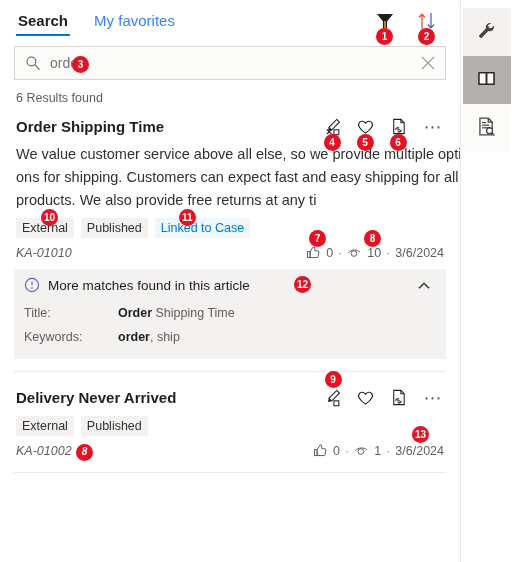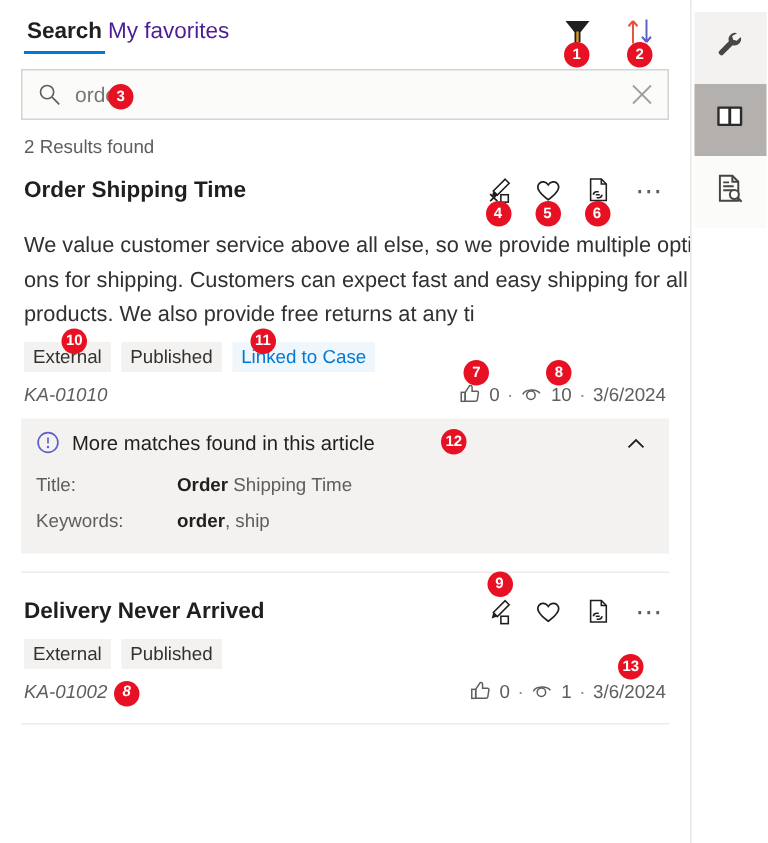--- a/index.html
+++ b/index.html
@@ -19,26 +19,27 @@
     position: relative;
     background: #fff;
     overflow: hidden;
   }
 
   
   .tabbar {
     display: flex; align-items: flex-end;
     height: 36px;
     padding: 0 0 0 16px;
+    gap: 22px;
   }
   .tab {
     font-size: 15px;
     line-height: 18px;
     padding: 0 2px 6px 2px;
-    color: #4c1d95;
+    color: #3b82f6;
     cursor: pointer;
     position: relative;
     white-space: nowrap;
   }
   .tab.active { color: #201f1e; font-weight: bold; }
   .tab.active::after {
     content: "";
     position: absolute;
     left: 0; right: 0; bottom: 0;
     height: 2px;
@@ -102,21 +103,21 @@
   .card-icon { width: 19px; height: 19px; cursor: pointer; position: relative; display:block;}
   .ellipsis {
     font-size: 18px; letter-spacing: 2.5px; color: #605e5c;
     cursor: pointer; line-height: 14px; user-select: none; padding-left: 2px;
   }
 
   .snippet {
     font-size: 14.5px;
     line-height: 23px;
     color: #323130;
-    margin-top: 14px;
+    margin-top: 4px;
     width: 448px;
     word-break: break-all;
     max-height: 69px;
     overflow: hidden;
   }
 
   .chips { display: flex; gap: 7px; margin-top: 6px; position: relative; }
   .chip {
     font-size: 12.5px; line-height: 18px;
     padding: 1px 6px;
@@ -235,21 +236,21 @@
       <span class="mk" style="left:57px; top:9px;">3</span>
       <span class="clear-icon">
         <svg viewBox="0 0 18 18" width="18" height="18">
           <line x1="3" y1="3" x2="15" y2="15" stroke="#a19f9d" stroke-width="1.2"></line>
           <line x1="15" y1="3" x2="3" y2="15" stroke="#a19f9d" stroke-width="1.2"></line>
         </svg>
       </span>
     </div>
 
     <div class="meta-row">
-      <span>2 Results found</span>
+      <span>6 Results found</span>
     </div>
 
     <div class="result">
       <div class="result-head">
         <div class="result-title">Order Shipping Time</div>
         <div class="card-actions">
           <span class="card-icon">
             <svg viewBox="0 0 20 20" width="19" height="19">
               <path d="M14.5 2.6 L17.3 5.4 L9 13.7 L6.2 10.9 Z" fill="none" stroke="#201f1e" stroke-width="1.1"></path>
               <path d="M6.2 10.9 L5 15 L9 13.7 Z" fill="#201f1e"></path>
@@ -275,21 +276,21 @@
           </span>
           <span class="ellipsis">⋯</span>
         </div>
       </div>
 
       <div class="snippet">We value customer service above all else, so we provide multiple options for shipping. Customers can expect fast and easy shipping for all products. We also provide free returns at any ti</div>
 
       <div class="chips">
         <span class="chip">External<span class="mk" style="left:25px; top:-9px;">10</span></span>
         <span class="chip">Published</span>
-        <span class="chip linked">Linked to Case<span class="mk" style="left:12px; top:-9px;">11</span></span>
+        <span class="chip linked">Linked to Case<span class="mk" style="left:24px; top:-9px;">11</span></span>
       </div>
 
       <div class="footer-row">
         <span class="kaid">KA-01010</span>
         <span class="stats">
           <span class="stat-ico">
             <svg viewBox="0 0 16 16" width="15" height="15">
               <path d="M4.4 7 L7.6 2.2 a1.2 1.2 0 0 1 1.7 1.1 V6.2 H12.8 a1 1 0 0 1 1 1.2 L13 12.4 a1.2 1.2 0 0 1 -1.2 1 H4.4 Z" fill="none" stroke="#605e5c" stroke-width="1.05"></path>
               <rect x="1.6" y="7" width="2.8" height="6.4" fill="none" stroke="#605e5c" stroke-width="1.05"></rect>
             </svg>

